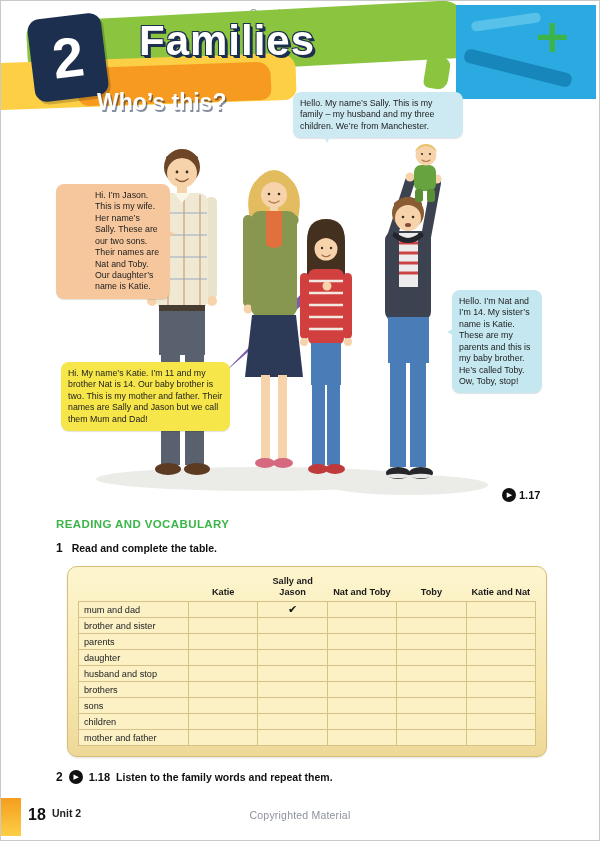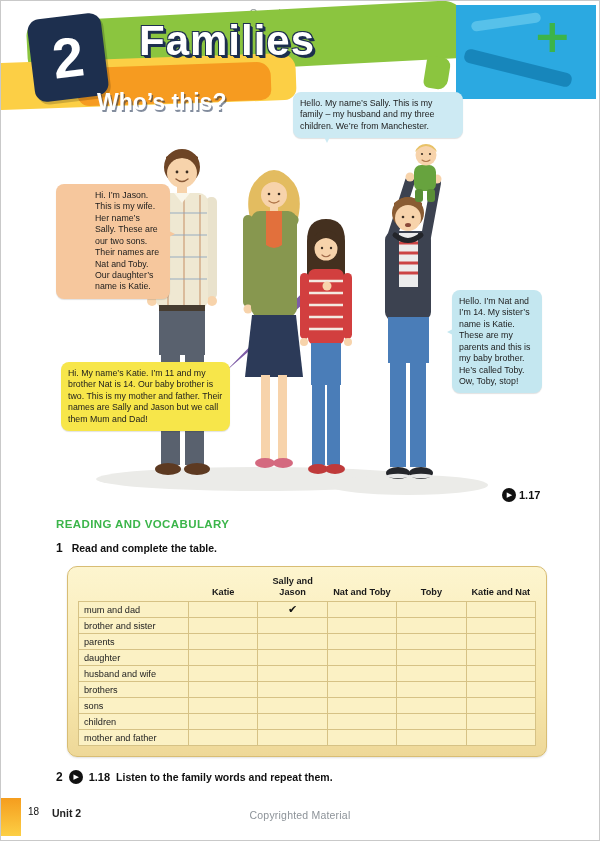--- a/index.html
+++ b/index.html
@@ -78,21 +78,21 @@
   #family-table th:first-child { width:110px; }
   #family-table tbody td { border:1px solid #d6c285; background:#fbf1c4; height:16px;
                            font-size:9.2px; color:#222; }
   #family-table td.rowlabel { padding:1px 5px; text-align:left; }
   #family-table td.check { text-align:center; font-family:"DejaVu Sans",sans-serif;
                            font-weight:bold; font-size:11px; color:#111; }
 
   
   .page-tab { left:0px; top:797px; width:20px; height:38px;
               background:linear-gradient(180deg,#f59d1e 0%,#fccf45 100%); }
-  .page-num { left:27px; top:805px; font-weight:normal; font-size:10px; color:#111; }
+  .page-num { left:27px; top:805px; font-weight:bold; font-size:16px; color:#111; }
   .unit-label { left:51px; top:806px; font-weight:bold; font-size:10.5px; color:#222; }
 </style>
 </head>
 <body>
 
 <div class="page">
 
   <div class="abs copyright top">Copyrighted Material</div>
 
   <div class="abs paint-green"></div>
@@ -274,21 +274,21 @@
           </tr>
           <tr>
             <td class="rowlabel">daughter</td>
             <td></td>
             <td></td>
             <td></td>
             <td></td>
             <td></td>
           </tr>
           <tr>
-            <td class="rowlabel">husband and wife</td>
+            <td class="rowlabel">husband and stop</td>
             <td></td>
             <td></td>
             <td></td>
             <td></td>
             <td></td>
           </tr>
           <tr>
             <td class="rowlabel">brothers</td>
             <td></td>
             <td></td>

